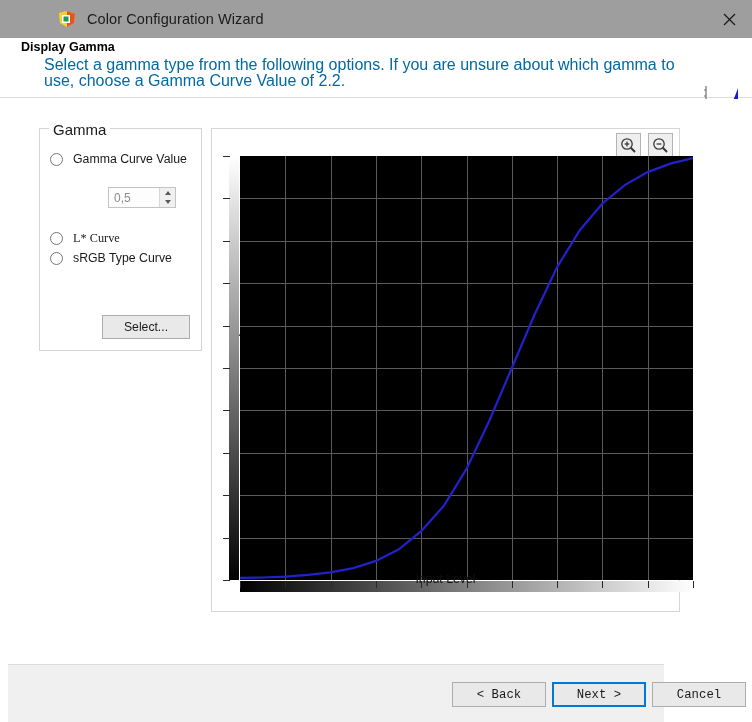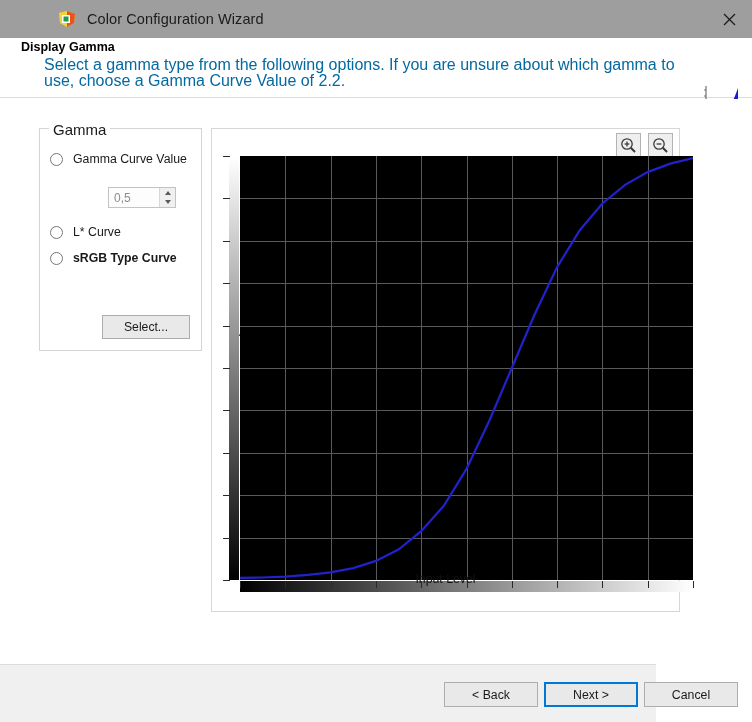--- a/index.html
+++ b/index.html
@@ -298,26 +298,27 @@
     position: absolute;
     top: 452px;
     width: 1px;
     height: 7px;
     background: #2a2a2a;
   }
 
   
   .footer {
     position: absolute;
-    left: 0;
+    left: 8px;
     top: 664px;
     width: 656px;
     height: 58px;
     background: #f0f0f0;
     border-top: 1px solid #dcdcdc;
+    font-family: Liberation Mono, monospace;
   }
   .btn {
     position: absolute;
     top: 17px;
     width: 94px;
     height: 25px;
     border: 1px solid #adadad;
     background: #e9e9e9;
     font-size: 12.3px;
     color: #1a1a1a;
@@ -397,25 +398,25 @@
         <div class="spin-btn spin-up">
             <span class="tri"></span>
           </div>
         <div class="spin-btn spin-down">
             <span class="tri"></span>
           </div>
       </div>
     </div>
 
     <div style="position:absolute; left:0; top:85px; width:100%;">
-      <div class="radio-row" style="margin-top:8px;">
+      <div class="radio-row" style="margin-top:14px;font-family:Liberation Serif, serif;">
         <span class="radio"></span>
         <span class="radio-label">L* Curve</span>
       </div>
-      <div class="radio-row" style="margin-top:6px;font-weight:bold;">
+      <div class="radio-row" style="">
         <span class="radio"></span>
         <span class="radio-label">sRGB Type Curve</span>
       </div>
     </div>
 
     <div class="import-btn">Select...</div>
   </div>
 
   <div class="plot-panel">
 

